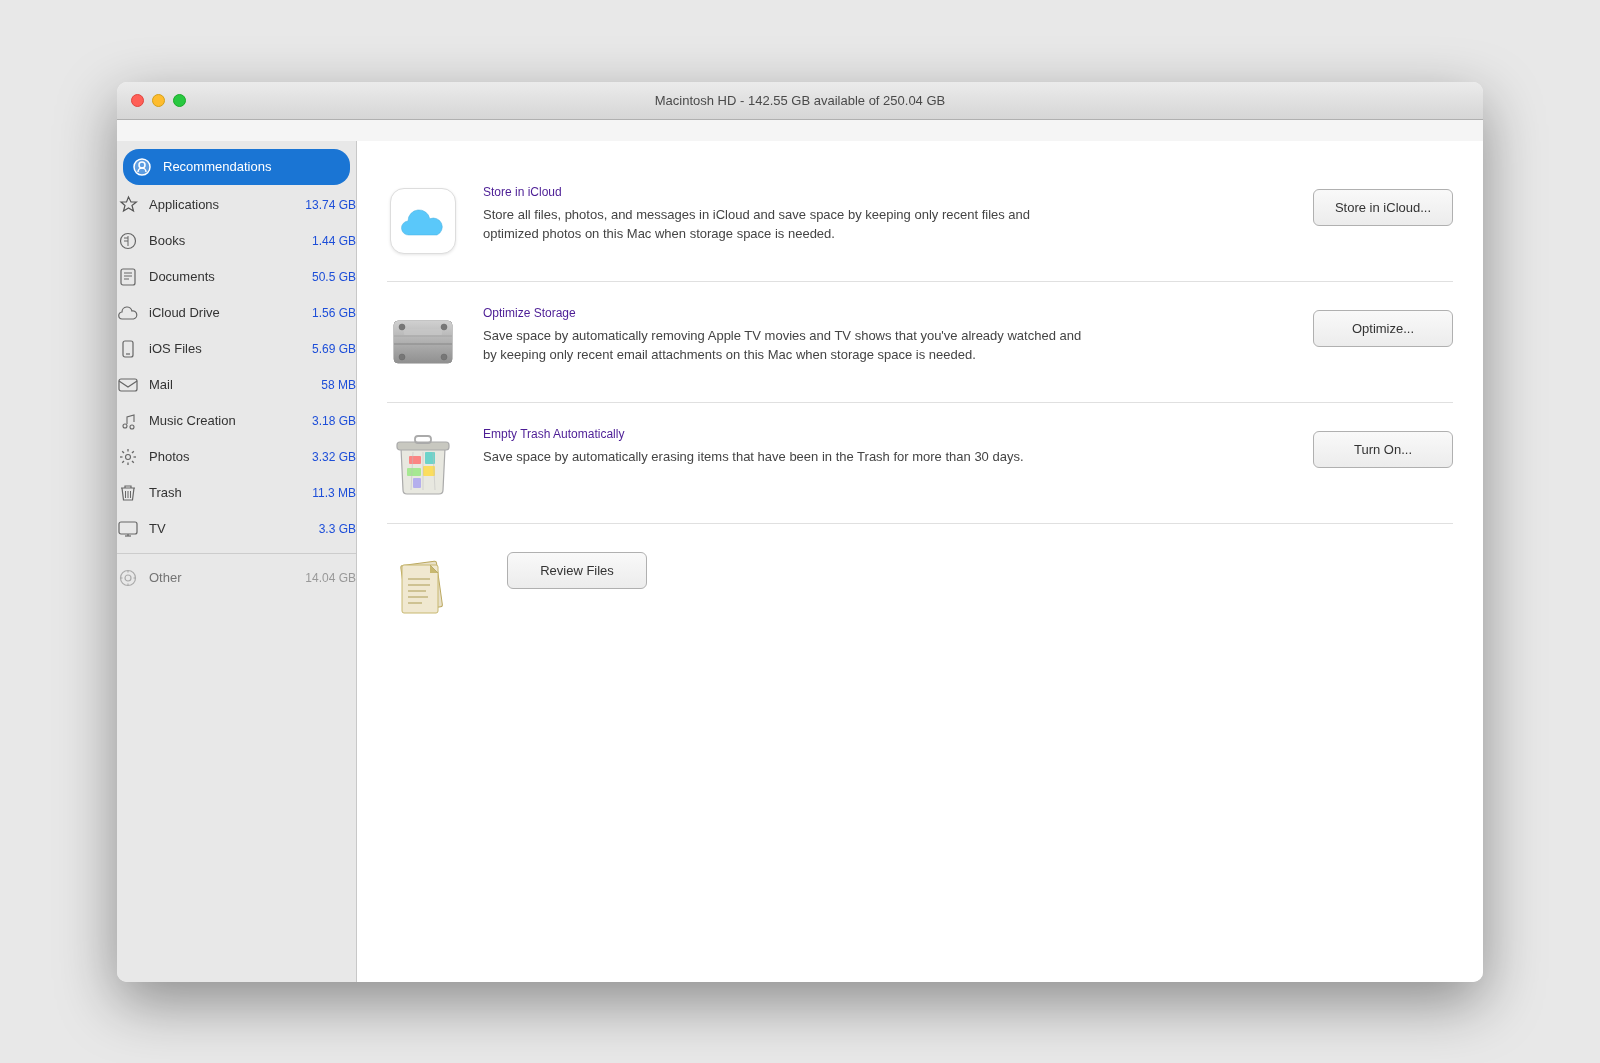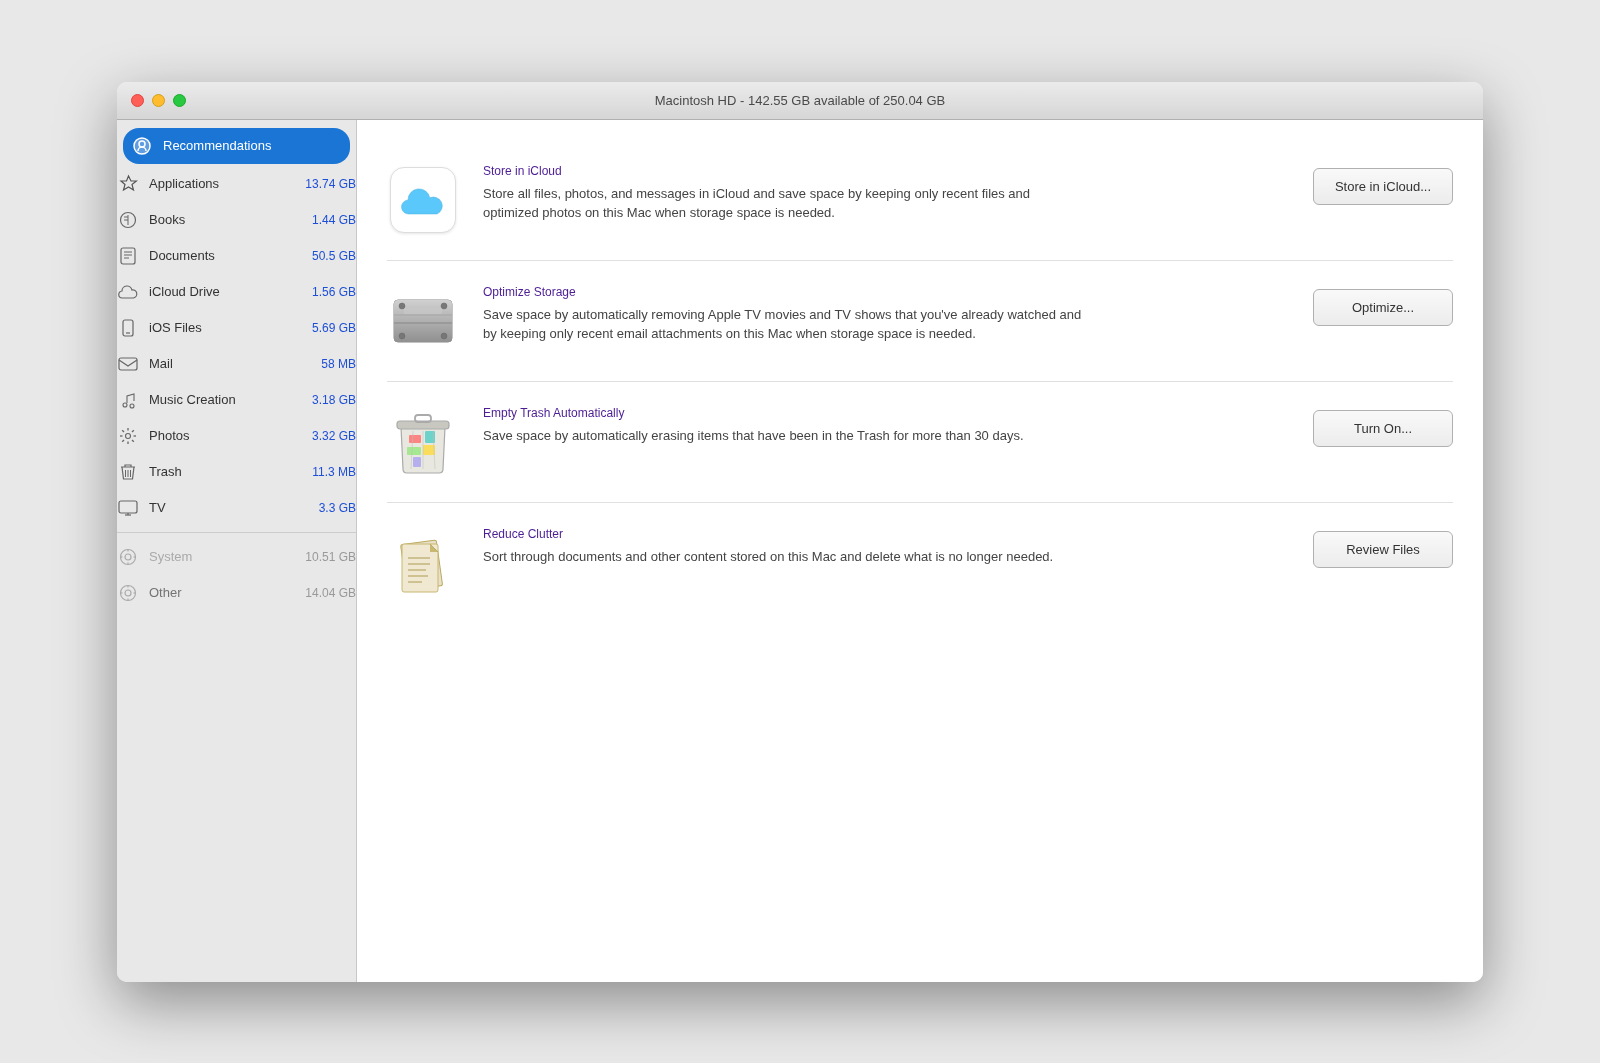--- a/index.html
+++ b/index.html
@@ -17,20 +17,21 @@
 
     .window {
       width: 1366px;
       height: 900px;
       border-radius: 10px;
       box-shadow: 0 20px 60px rgba(0,0,0,0.4);
       overflow: hidden;
       display: flex;
       flex-direction: column;
       background: #f5f5f5;
+      gap: 21px;
     }
 
     
     .titlebar {
       height: 38px;
       background: linear-gradient(to bottom, #ebebeb, #d6d6d6);
       border-bottom: 1px solid #b0b0b0;
       display: flex;
       align-items: center;
       justify-content: center;
@@ -356,46 +357,32 @@
             <line x1="7" y1="15" x2="13" y2="15" stroke="#666" stroke-width="1.2"></line>
             <line x1="10" y1="13" x2="10" y2="15" stroke="#666" stroke-width="1.2"></line>
           </svg>
         </div>
         <span class="sidebar-label">TV</span>
         <span class="sidebar-size">3.3 GB</span>
       </div>
 
       <div style="height:1px; background:#ccc; margin:6px 0;"></div>
 
+
       <div class="sidebar-item disabled">
         <div class="sidebar-icon" style="color:#aaa;">
           <svg width="18" height="18" viewBox="0 0 18 18" fill="none">
             <circle cx="9" cy="9" r="3" stroke="#aaa" stroke-width="1.2" fill="none"></circle>
             <circle cx="9" cy="9" r="7.5" stroke="#aaa" stroke-width="1.2" fill="none"></circle>
             <line x1="9" y1="1.5" x2="9" y2="3.5" stroke="#aaa" stroke-width="1.2"></line>
             <line x1="9" y1="14.5" x2="9" y2="16.5" stroke="#aaa" stroke-width="1.2"></line>
             <line x1="1.5" y1="9" x2="3.5" y2="9" stroke="#aaa" stroke-width="1.2"></line>
             <line x1="14.5" y1="9" x2="16.5" y2="9" stroke="#aaa" stroke-width="1.2"></line>
           </svg>
         </div>
-        <span class="sidebar-label" style="color:#aaa;">System</span>
-        <span class="sidebar-size">10.51 GB</span>
-      </div>
-
-      <div class="sidebar-item disabled">
-        <div class="sidebar-icon" style="color:#aaa;">
-          <svg width="18" height="18" viewBox="0 0 18 18" fill="none">
-            <circle cx="9" cy="9" r="3" stroke="#aaa" stroke-width="1.2" fill="none"></circle>
-            <circle cx="9" cy="9" r="7.5" stroke="#aaa" stroke-width="1.2" fill="none"></circle>
-            <line x1="9" y1="1.5" x2="9" y2="3.5" stroke="#aaa" stroke-width="1.2"></line>
-            <line x1="9" y1="14.5" x2="9" y2="16.5" stroke="#aaa" stroke-width="1.2"></line>
-            <line x1="1.5" y1="9" x2="3.5" y2="9" stroke="#aaa" stroke-width="1.2"></line>
-            <line x1="14.5" y1="9" x2="16.5" y2="9" stroke="#aaa" stroke-width="1.2"></line>
-          </svg>
-        </div>
         <span class="sidebar-label" style="color:#737373;">Other</span>
         <span class="sidebar-size">14.04 GB</span>
       </div>
     </div>
 
     <div class="main-panel">
 
       <div class="rec-row">
         <div class="rec-icon-wrap">
           <div class="rec-icon-icloud">
@@ -491,24 +478,20 @@
             <path d="M38 16 L46 24 L38 24 Z" fill="#c8b870"></path>
             <path d="M38 16 L46 24" stroke="#b0a060" stroke-width="0.8"></path>
 
             <line x1="16" y1="30" x2="38" y2="30" stroke="#b8a868" stroke-width="1.2"></line>
             <line x1="16" y1="36" x2="38" y2="36" stroke="#b8a868" stroke-width="1.2"></line>
             <line x1="16" y1="42" x2="34" y2="42" stroke="#b8a868" stroke-width="1.2"></line>
             <line x1="16" y1="48" x2="36" y2="48" stroke="#b8a868" stroke-width="1.2"></line>
             <line x1="16" y1="54" x2="30" y2="54" stroke="#b8a868" stroke-width="1.2"></line>
           </svg>
         </div>
-        <div class="rec-text">
-          <div class="rec-title">Reduce Clutter</div>
-          <div class="rec-desc">Sort through documents and other content stored on this Mac and delete what is no longer needed.</div>
-        </div>
         <div class="rec-action">
           <button class="action-btn">Review Files</button>
         </div>
       </div>
 
     </div>
   </div>
 </div>
 
 </body></html>

